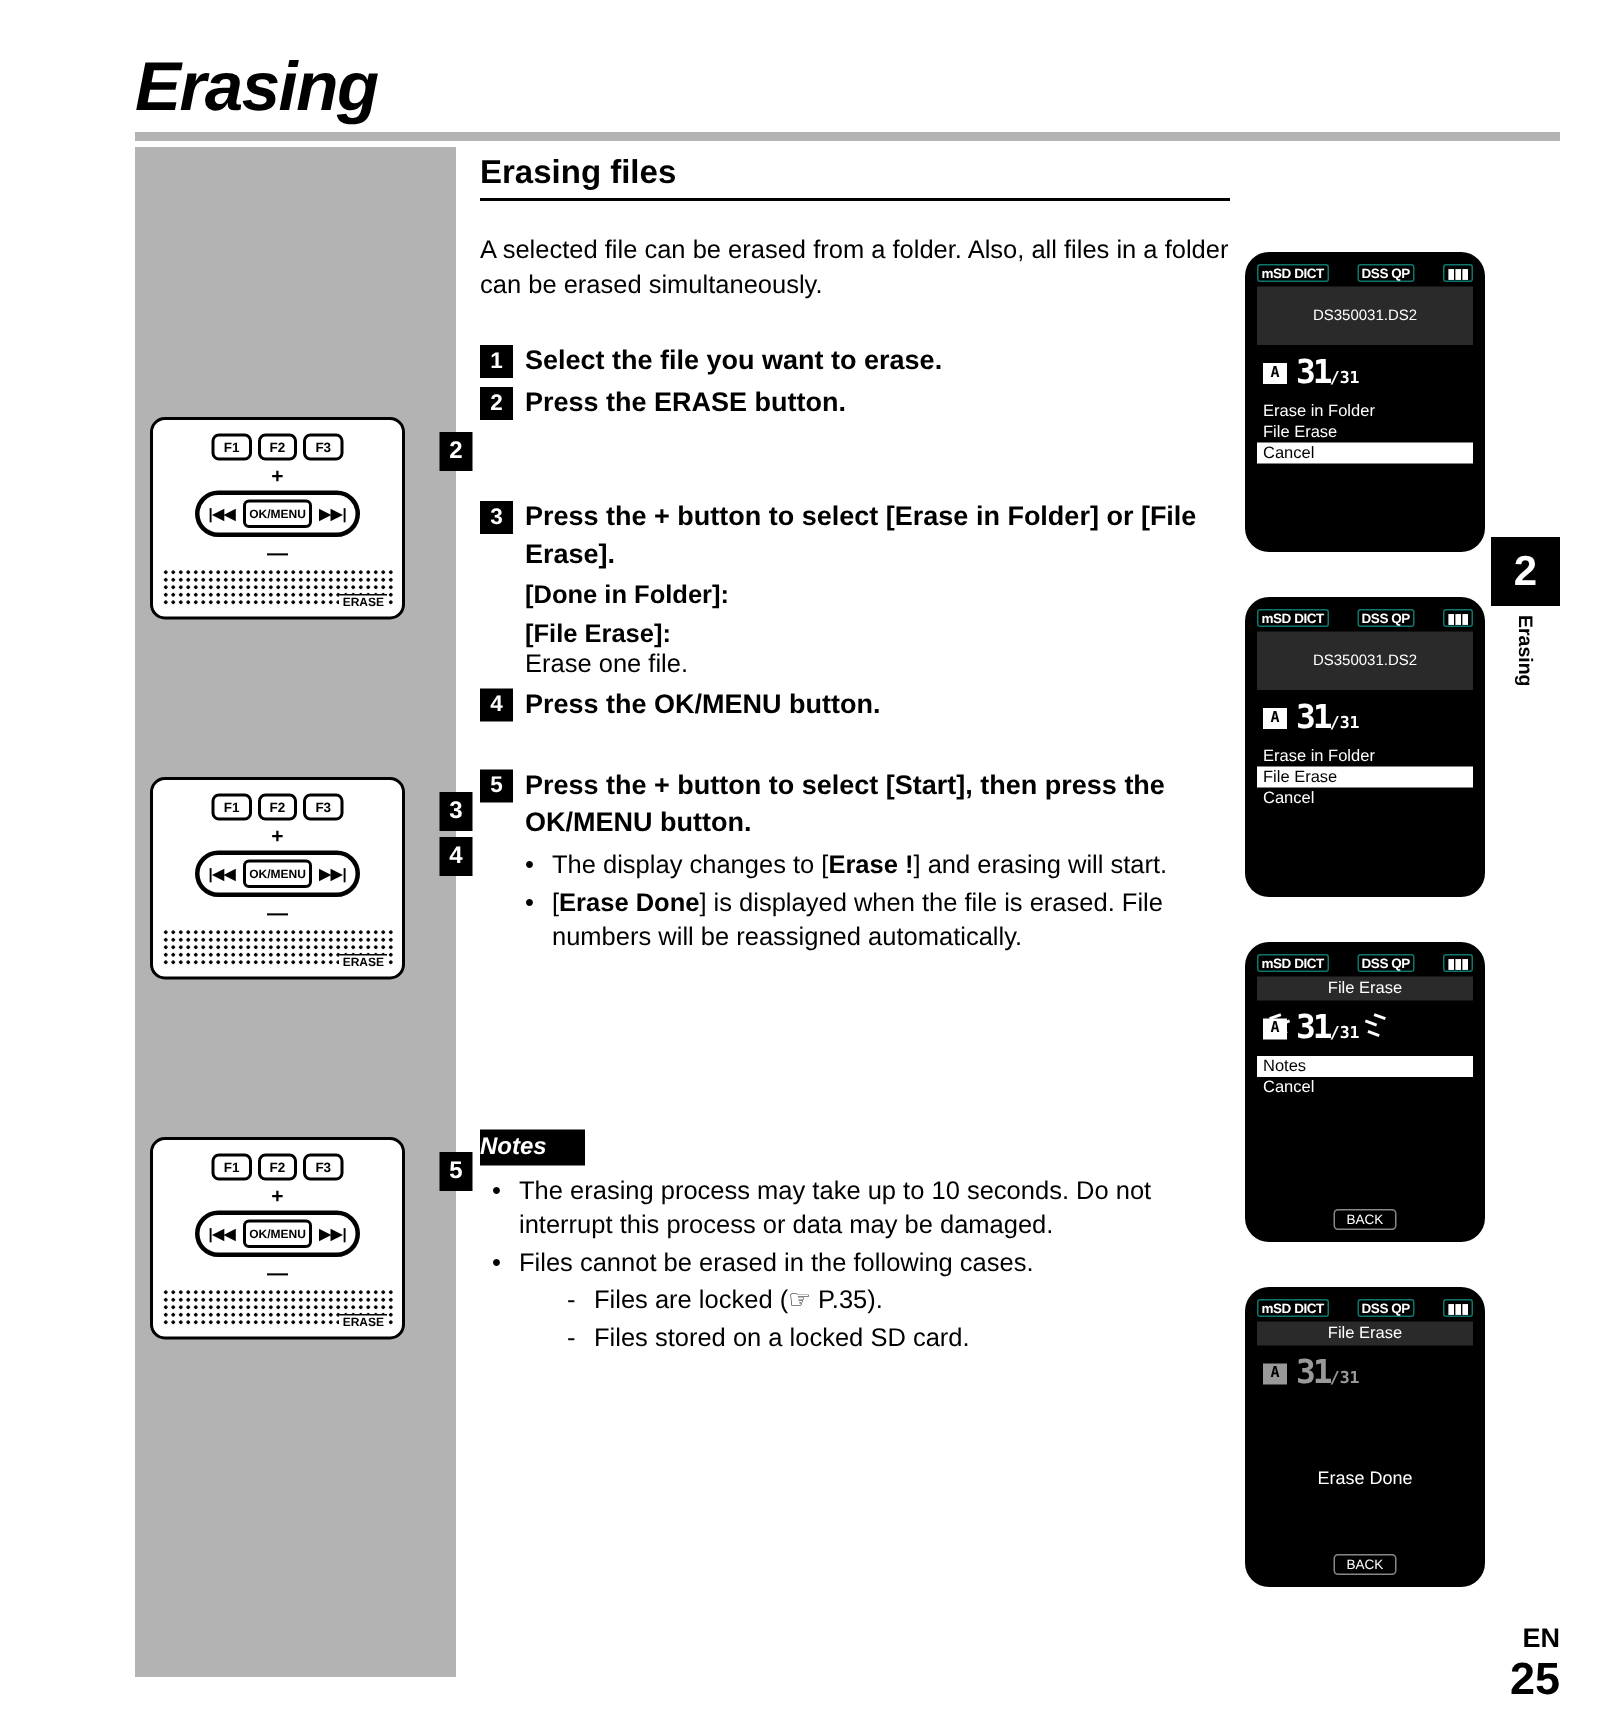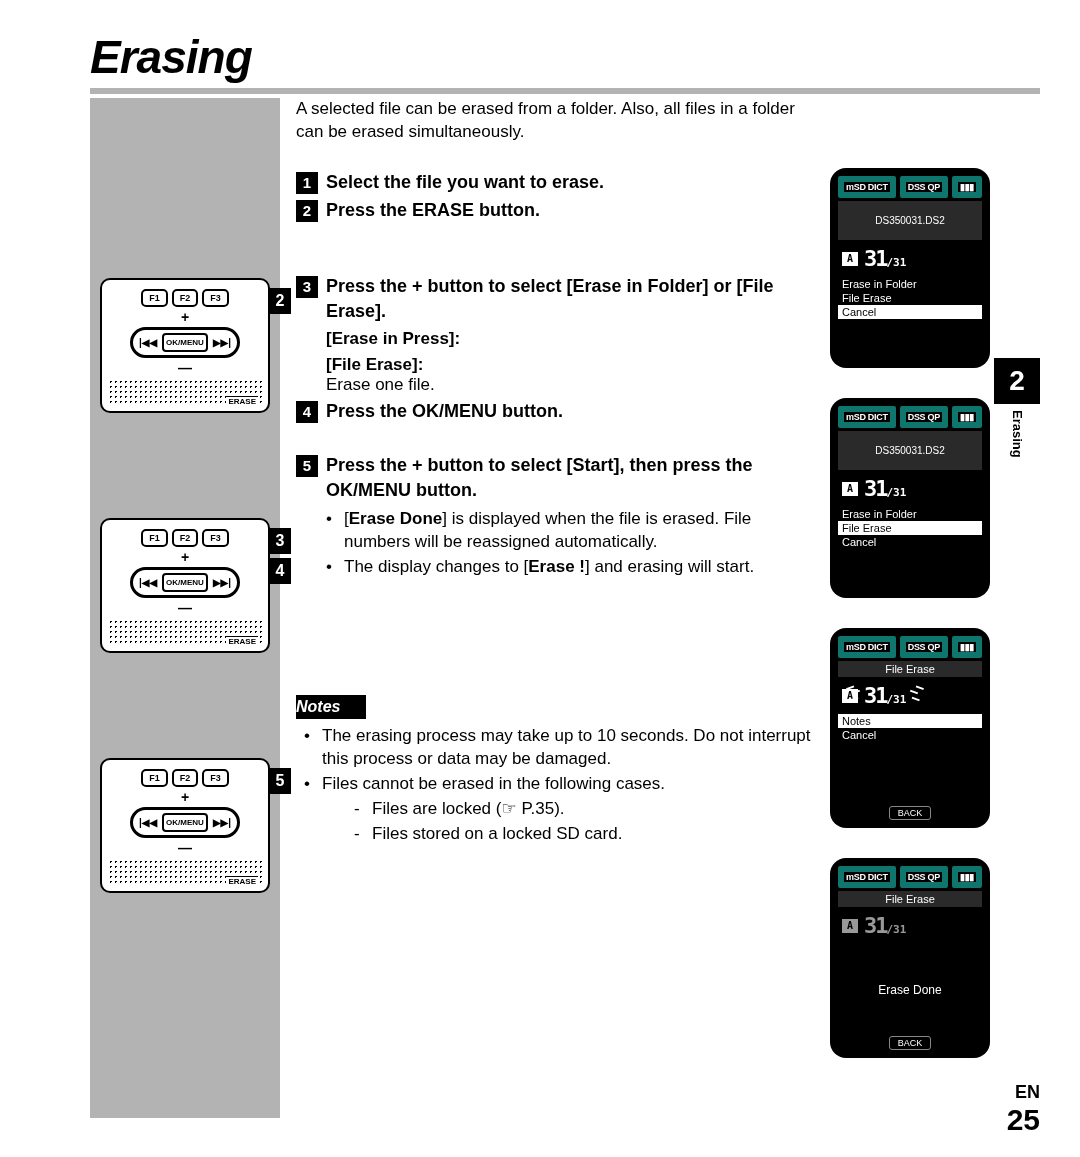--- a/index.html
+++ b/index.html
@@ -30,21 +30,21 @@
     background: #b3b3b3;
     margin-bottom: 4px;
   }
   .body {
     display: flex;
     gap: 10px;
     height: 1020px;
   }
   
   .left-col {
-    width: 190px;
+    width: 214px;
     background: #b3b3b3;
     position: relative;
     flex-shrink: 0;
     text-decoration: underline;
   }
   .device {
     position: absolute;
     left: 10px;
     width: 170px;
     background: #fff;
@@ -110,21 +110,21 @@
     margin-bottom:6px;
   }
   
   .right-col { width:210px; flex-shrink:0; position:relative;}
   .screen {
     width:160px; height:200px; background:#000; border-radius:16px;
     padding:8px; color:#fff; font-size:12px; position:absolute; left:0;
     display:flex; flex-direction:column;
   }
   .screen-status { display:flex; justify-content:space-between; font-size:9px; font-weight:700; letter-spacing:-0.3px;}
-  .screen-status span { background:#000; border:6px solid #0f766e; border-radius:2px; padding:0 2px;}
+  .screen-status span { background:#000; border:1px solid #0f766e; border-radius:2px; padding:0 2px;}
   .screen-filename { background:#2a2a2a; text-align:center; font-size:10px; padding:14px; margin-top:3px;}
   .screen-counter-row { display:flex; align-items:center; gap:6px; margin:6px 4px; font-family: monospace;}
   .screen-folder-letter { width:16px; height:14px; background:#fff; color:#000; font-weight:800; text-align:center; font-size:10px; line-height:14px;}
   .screen-big { font-size:22px; font-weight:700; letter-spacing:-2px;}
   .screen-small { font-size:11px; font-weight:700;}
   .screen-option { font-size:11px; padding:1px 4px;}
   .screen-option.selected { background:#fff; color:#000;}
   .screen-bottom { margin-top:auto; display:flex; justify-content:center;}
   .screen-back { border:1px solid #888; font-size:9px; padding:1px 8px; border-radius:3px;}
   .screen-title { text-align:center; background:#2a2a2a; font-size:11px; padding:2px 0; margin-top:3px;}
@@ -224,61 +224,62 @@
         </div>
         <div class="minus-row">—</div>
         <div class="speaker">
             <div class="erase-lbl">ERASE</div>
           </div>
       </div>
       <div class="callout-badge" style="top:670px; right:-11px;">5</div>
     </div>
 
     <div class="center-col">
+      <div class="sub-title">Erasing files</div>
       <div class="intro">A selected file can be erased from a folder. Also, all files in a folder can be erased simultaneously.</div>
 
       <div class="step">
         <div class="num">1</div>
         <div class="step-body">Select the file you want to erase.</div>
       </div>
       <div class="step">
         <div class="num">2</div>
         <div class="step-body">Press the ERASE button.</div>
       </div>
 
       <div class="gap"></div>
 
       <div class="step">
         <div class="num">3</div>
         <div class="step-body">Press the + button to select [Erase in Folder] or [File Erase].</div>
       </div>
       <div class="sub-desc">
-        <span class="sub-desc-label">[Erase in Press]:</span><br>
+        <span class="sub-desc-label">[Done in Folder]:</span><br>
       </div>
       <div class="sub-desc">
         <span class="sub-desc-label">[File Erase]:</span><br>
         <span>Erase one file.</span>
       </div>
       <div class="step">
         <div class="num">4</div>
         <div class="step-body">Press the OK/MENU button.</div>
       </div>
 
       <div class="gap-sm"></div>
 
       <div class="step">
         <div class="num">5</div>
         <div class="step-body">Press the + button to select [Start], then press the OK/MENU button.</div>
       </div>
       <ul class="bullet-list">
         <li>
-          <span>[</span><span class="bold">Erase Done</span><span>] is displayed when the file is erased. File numbers will be reassigned automatically.</span>
+          <span>The display changes to [</span><span class="bold">Erase !</span><span>] and erasing will start.</span>
         </li>
         <li>
-          <span>The display changes to [</span><span class="bold">Erase !</span><span>] and erasing will start.</span>
+          <span>[</span><span class="bold">Erase Done</span><span>] is displayed when the file is erased. File numbers will be reassigned automatically.</span>
         </li>
       </ul>
 
       <div style="height:110px;"></div>
 
       <div class="notes-bar">Notes</div>
       <ul class="bullet-list" style="padding-left:8px;">
         <li>The erasing process may take up to 10 seconds. Do not interrupt this process or data may be damaged.</li>
         <li>
           <span>Files cannot be erased in the following cases.</span>

